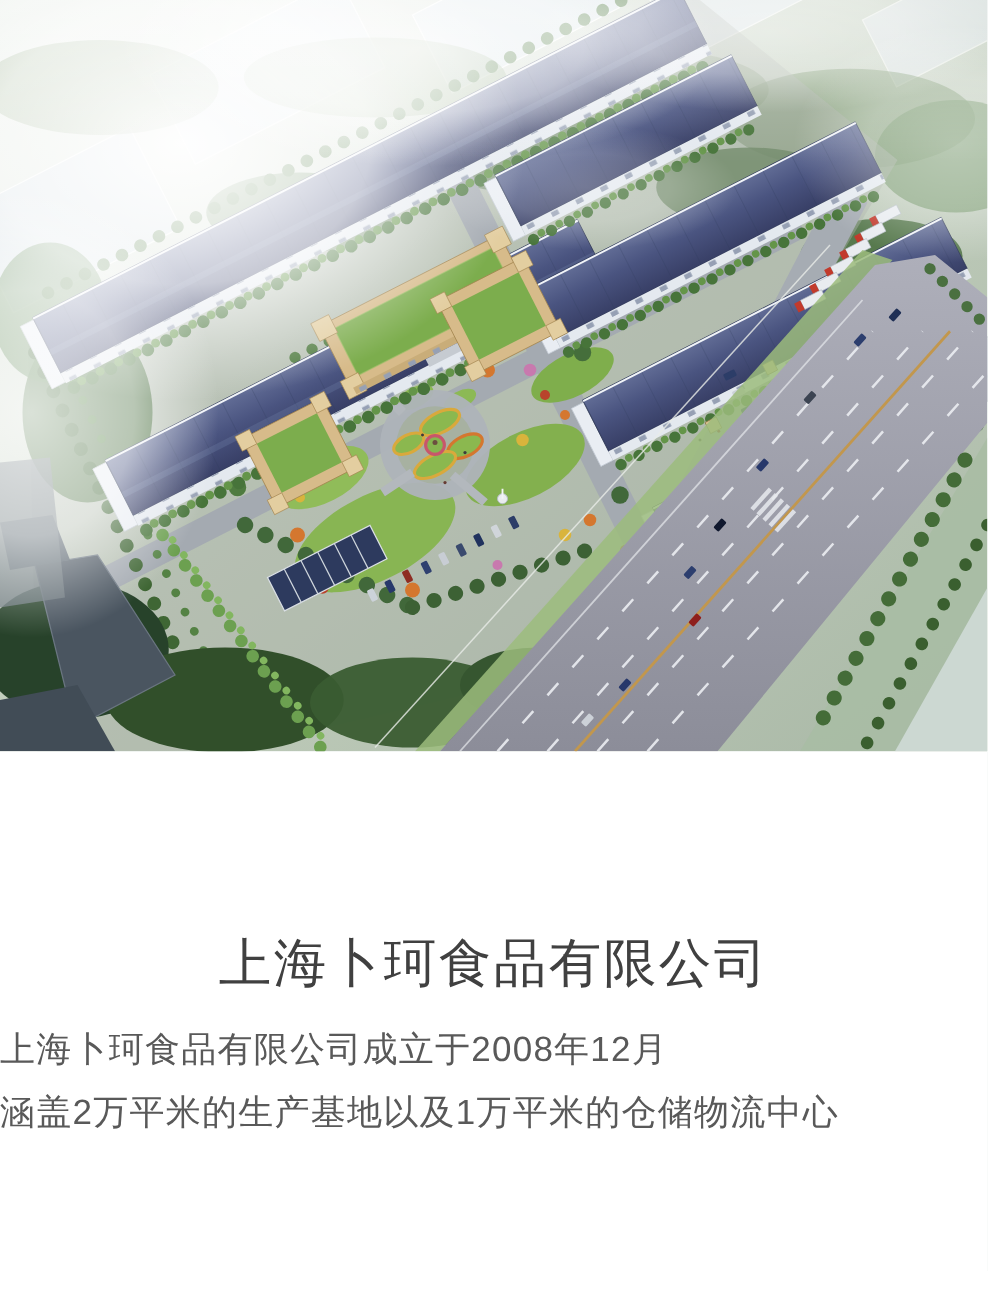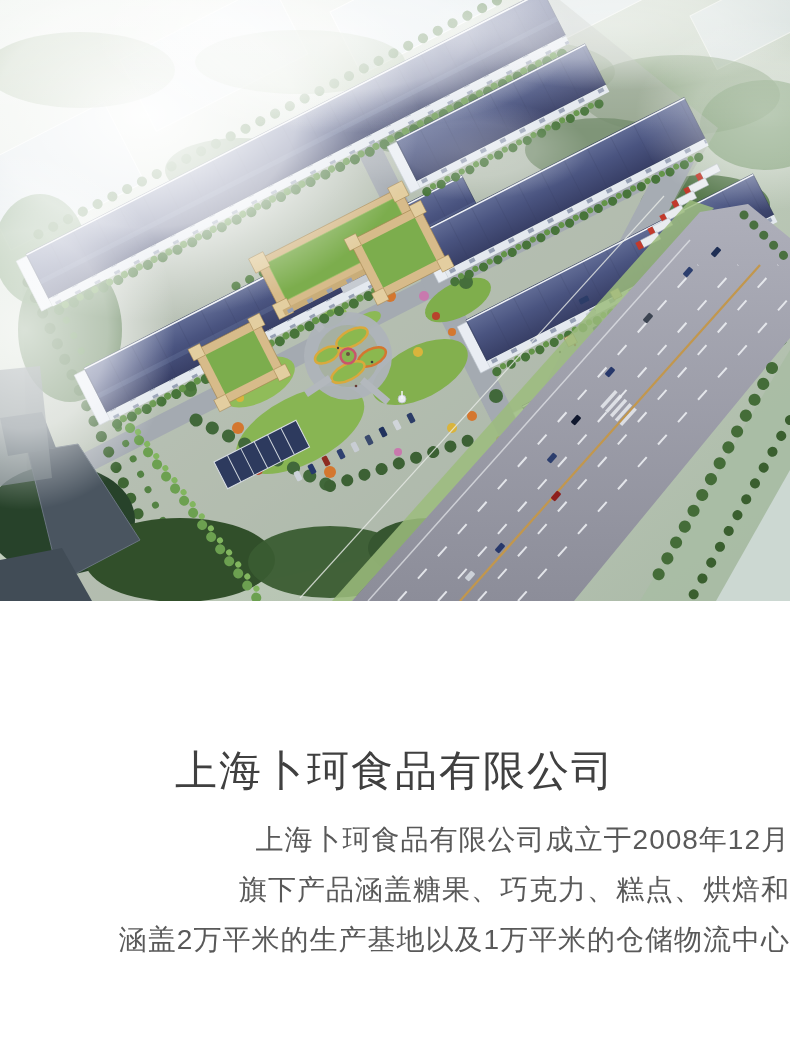--- a/index.html
+++ b/index.html
@@ -2,21 +2,21 @@
 <html><head>
 <meta charset="utf-8">
 <style>
   html,body { margin:0; padding:0; background:#ffffff; }
   .page { width:790px; height:1052px; margin:0 auto; background:#ffffff; overflow:hidden;
           font-family:"Liberation Sans","DejaVu Sans",sans-serif; }
   .hero { position:relative; width:790px; height:601px; overflow:hidden; background:#dfe8e3; }
   .hero svg { display:block; }
   .company-title { margin:146px 0 0 0; text-align:center; font-size:42px; font-weight:300;
                    color:#404040; letter-spacing:2px; line-height:1.15; }
-  .company-intro { margin-top:20px; text-align:right; font-size:28px; font-weight:300;
+  .company-intro { margin-top:20px; text-align:left; font-size:28px; font-weight:300;
                    color:#595959; }
   .company-intro p { margin:0; line-height:50px; letter-spacing:1px; }
 </style>
 </head>
 <body>
 
 <div class="page">
 
   <div class="hero">
   <svg width="790" height="601" viewBox="0 0 790 601" xmlns="http://www.w3.org/2000/svg">
@@ -402,18 +402,17 @@
       <ellipse cx="470" cy="150" rx="120" ry="50" fill="url(#hz)" opacity="0.3"></ellipse>
       <rect width="790" height="130" fill="url(#vG)" opacity="0.35"></rect>
     </g>
   </svg>
   </div>
 
   <div>
     <h1 class="company-title">上海卜珂食品有限公司</h1>
     <div class="company-intro">
       <p>上海卜珂食品有限公司成立于2008年12月</p>
-      <p>旗下产品涵盖糖果、巧克力、糕点、烘焙和</p>
       <p>涵盖2万平米的生产基地以及1万平米的仓储物流中心</p>
     </div>
   </div>
 
 </div>
 
 </body></html>

